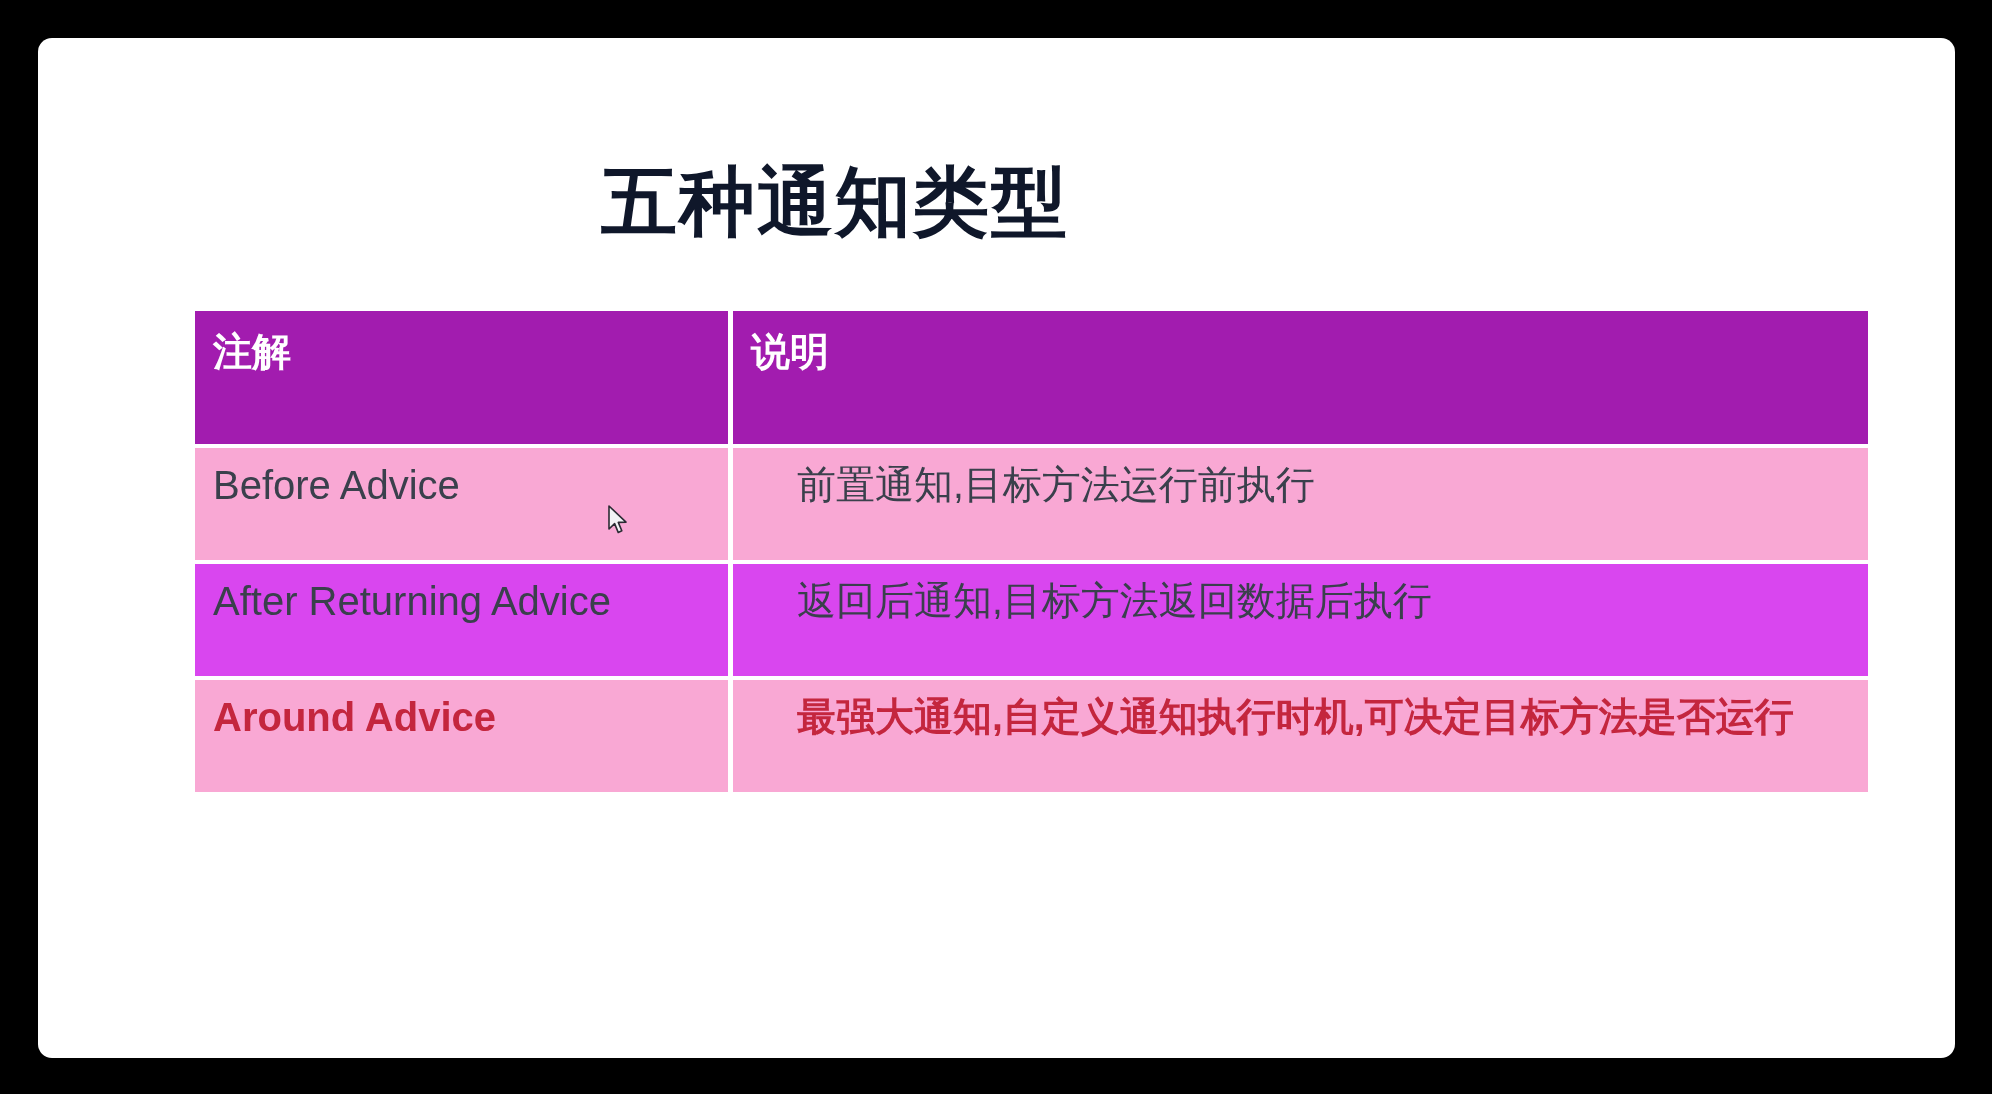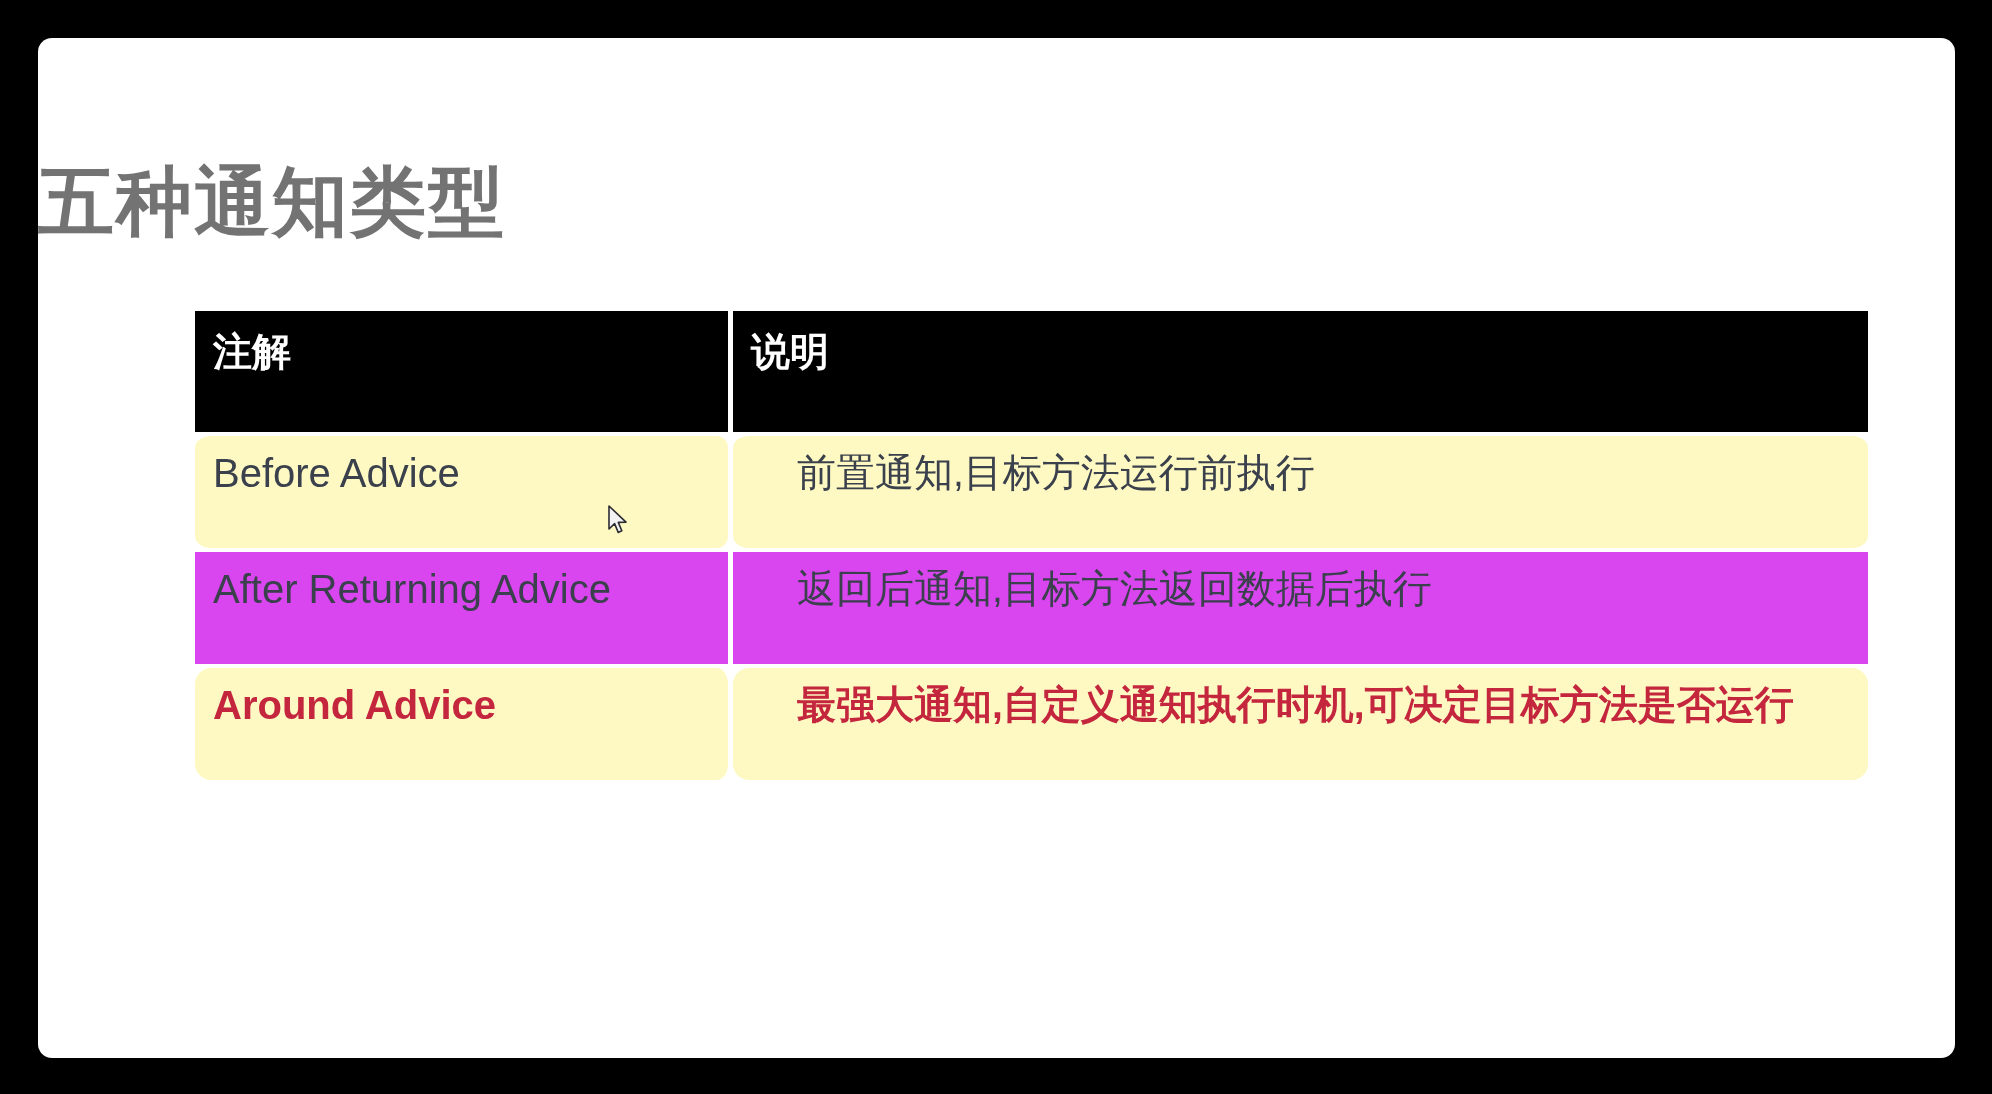--- a/index.html
+++ b/index.html
@@ -30,49 +30,49 @@
     border-radius: 14px;
     overflow: hidden;
   }
 
   
   #slide-title {
     position: absolute;
     left: 0;
     top: 120px;
     width: 1594px;
-    text-align: left;
+    text-align: center;
     font-size: 76px;
     line-height: 88px;
     font-weight: 700;
-    color: #737373;
+    color: #0f172a;
     letter-spacing: 2px;
     white-space: nowrap;
   }
 
   
   #advice-table {
     position: absolute;
     left: 157px;
     top: 273px;
     width: 1673px;
     border-collapse: separate;
     border-spacing: 0;
     table-layout: fixed;
   }
 
   #advice-table col.col-annotation { width: 538px; }
   #advice-table col.col-description { width: 1135px; }
 
   
   #advice-table thead th {
-    background: #000000;
+    background: #a21caf;
     color: #ffffff;
     height: 121px;
-    padding: 0 0 0 18px;
+    padding: 0 0 12px 18px;
     margin: 0;
     vertical-align: top;
     text-align: left;
     font-size: 39px;
     font-weight: 700;
     white-space: nowrap;
   }
   #advice-table thead th .hdr-inner {
     display: block;
     padding-top: 14px;
@@ -85,21 +85,21 @@
   #advice-table tbody td {
     height: 112px;
     padding: 0 0 0 18px;
     vertical-align: top;
     border-bottom: 4px solid #ffffff;
     border-right: 5px solid #ffffff;
   }
   #advice-table tbody td.td-description {
     border-right: none;
   }
-  #advice-table tbody tr.row-dark td { background: #fef9c3; border-radius: 16px; }
+  #advice-table tbody tr.row-dark td { background: #f9a8d4; }
   #advice-table tbody tr.row-light td { background: #d946ef; }
 
   #advice-table tbody tr:first-child td {
     border-top: 4px solid #ffffff;
   }
   #advice-table tbody tr:last-child td {
     border-bottom: none;
   }
 
   .cell-text {

